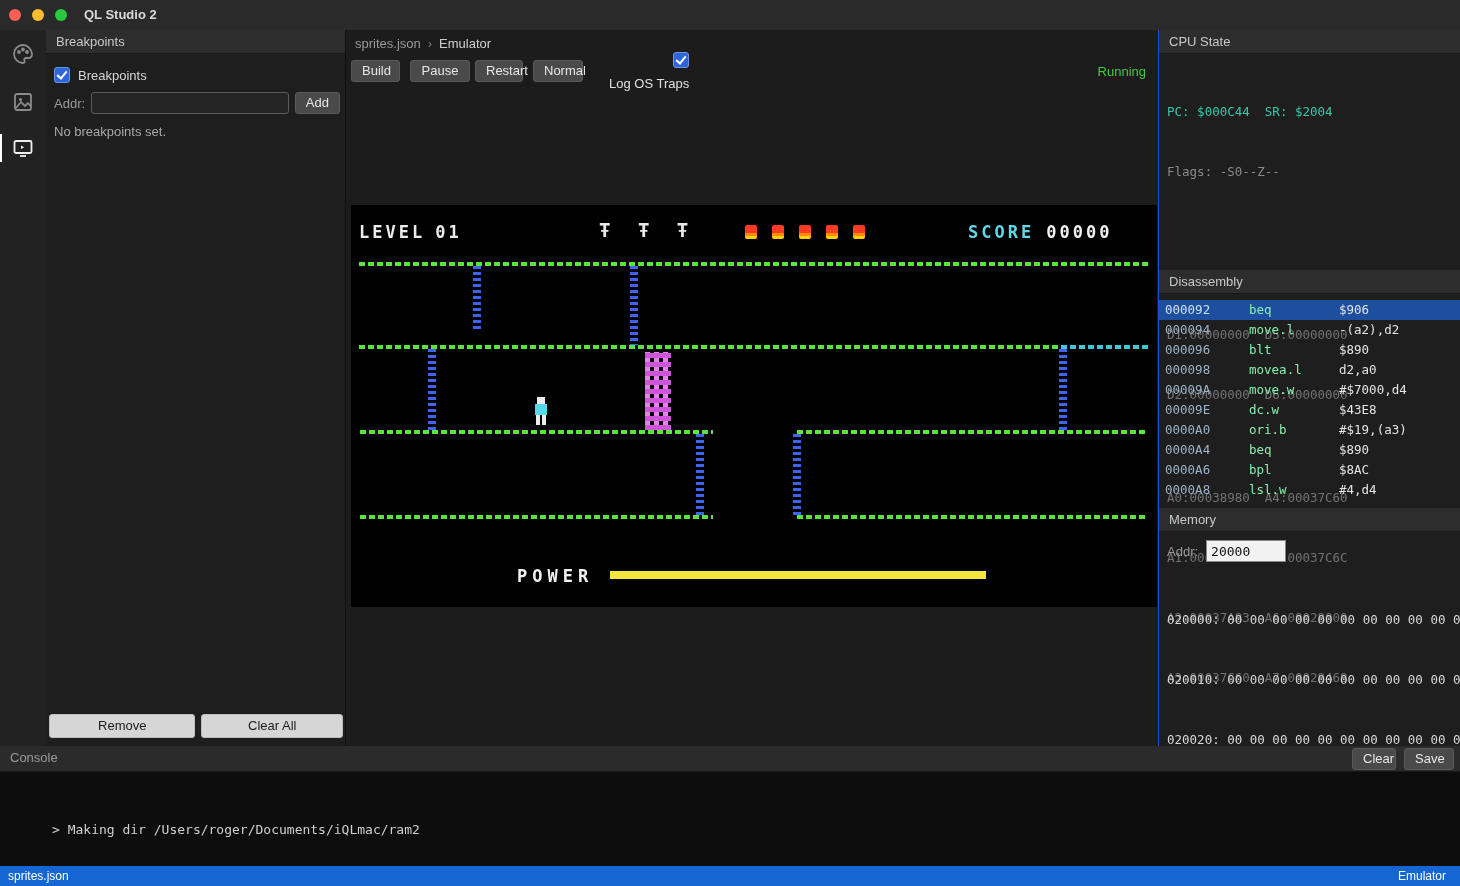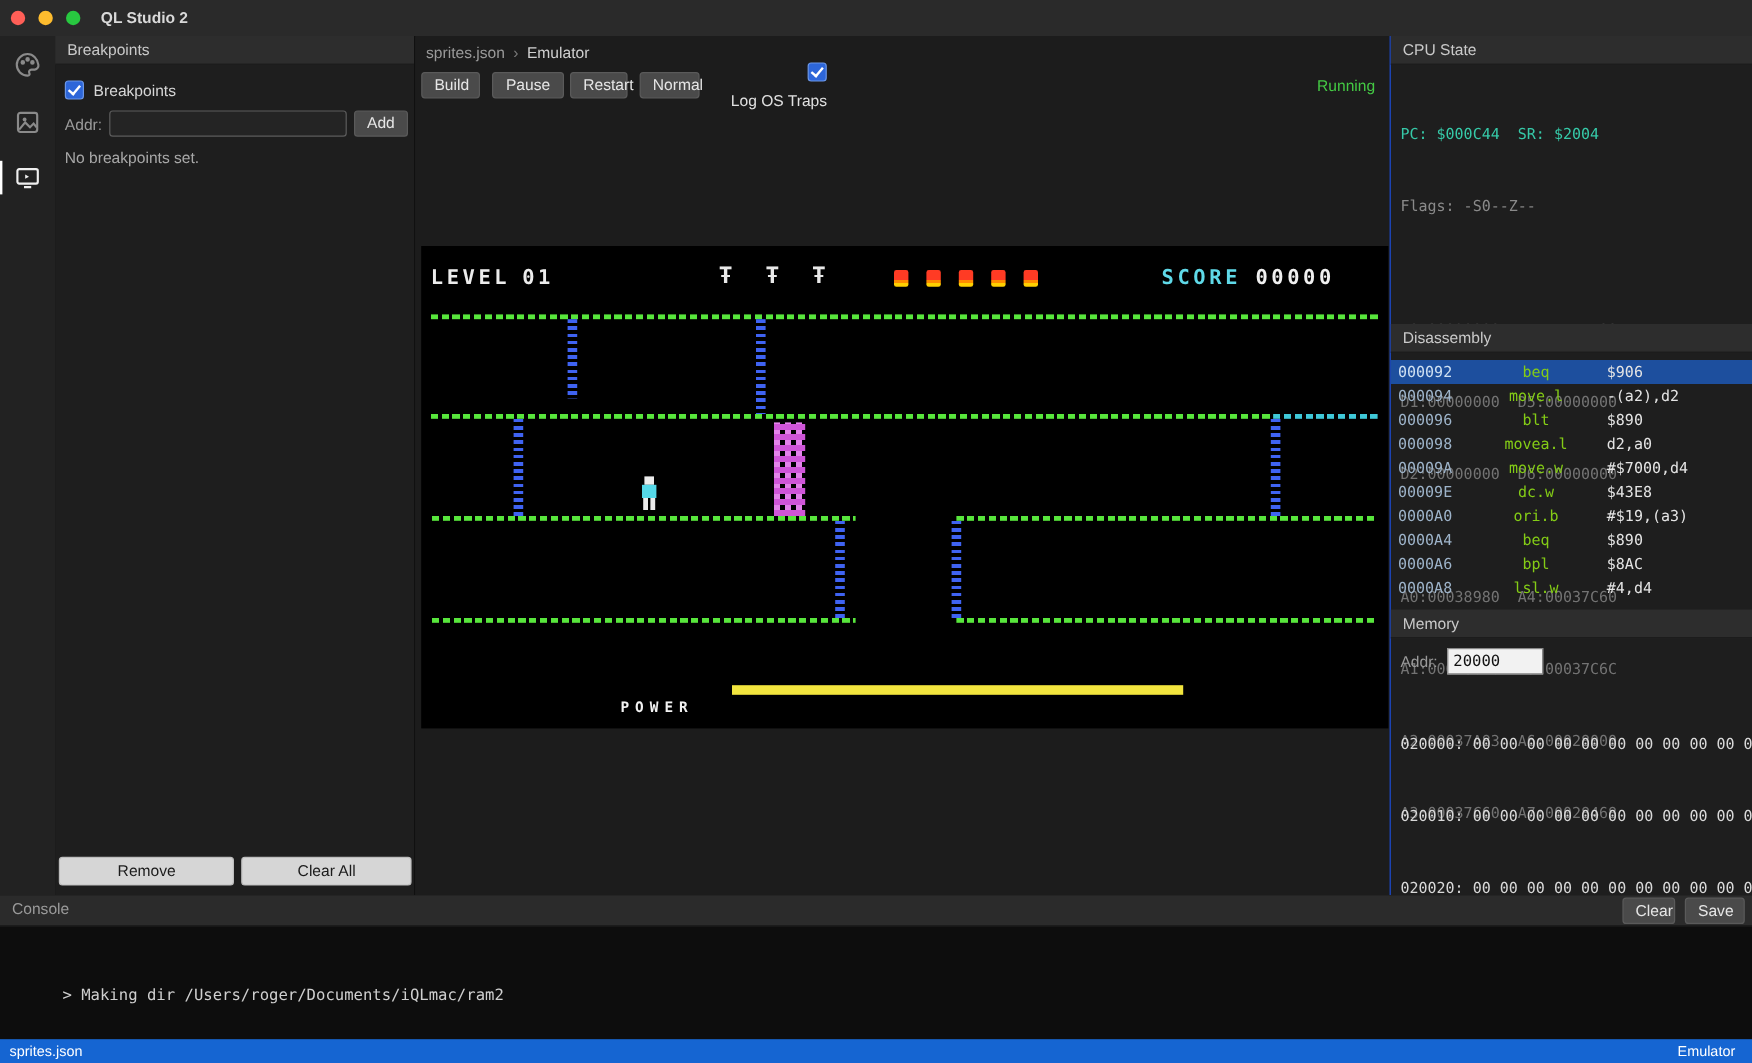--- a/index.html
+++ b/index.html
@@ -91,38 +91,38 @@
   .l5{left:345px;top:229px;height:81px;}
   .l6{left:442px;top:229px;height:81px;}
   .pstack{position:absolute;left:294px;top:147px;width:26px;height:78px;
           background:repeating-linear-gradient(0deg,#cf55d8 0 5px,transparent 5px 9px),
                      repeating-linear-gradient(90deg,#e383ea 0 5px,transparent 5px 9px);}
   .sprite{position:absolute;left:182px;top:192px;width:16px;height:30px;}
   .sprite .head{position:absolute;left:4px;top:0;width:8px;height:7px;background:#ececec;}
   .sprite .body{position:absolute;left:2px;top:7px;width:12px;height:11px;background:#55d8e8;}
   .sprite .leg-l{position:absolute;left:3px;top:18px;width:4px;height:10px;background:#ececec;}
   .sprite .leg-r{position:absolute;left:9px;top:18px;width:4px;height:10px;background:#ececec;}
-  .power-label{position:absolute;left:166px;top:361px;font-weight:bold;font-size:12px;letter-spacing:5px;color:#f2f2f2;margin-top:16px;}
+  .power-label{position:absolute;left:166px;top:361px;font-weight:bold;font-size:17px;letter-spacing:5px;color:#f2f2f2;}
   .power-bar{position:absolute;left:259px;top:366px;width:376px;height:8px;background:#f2e53e;}
 
   
   .right{position:absolute;left:1158px;top:30px;width:311px;height:716px;background:#1e1e1e;border-left:1px solid #1d4ed8;box-sizing:border-box;}
   .cpu-header{position:absolute;left:0;top:0;right:0;}
   .cpu-body{position:absolute;left:8px;top:32px;right:2px;font-size:12.5px;line-height:20px;white-space:pre;overflow:hidden;}
   .cpu-pc{color:#36c9a8;}
   .cpu-flags{color:#8a8a8a;}
   .reg-line{color:#737373;}
   .reg-gap{height:3px;}
   .disasm-header{position:absolute;left:0;top:240px;right:0;}
   .disasm-list{position:absolute;left:0;top:270px;right:0;font-family:"DejaVu Sans Mono",monospace;font-size:12.5px;}
   .disasm-row{height:20px;line-height:20px;display:flex;padding-left:6px;white-space:pre;gap:28px;}
   .disasm-row.sel{background:#1d4f9e;}
   .d-addr{width:56px;color:#9db3c9;}
   .sel .d-addr{color:#cfe0f2;}
-  .d-mn{width:62px;color:#84cc16;text-align:center;}
+  .d-mn{width:62px;color:#86efac;}
   .d-op{color:#e4e4e4;}
   .mem-header{position:absolute;left:0;top:478px;right:0;}
   .mem-addr-row{position:absolute;left:8px;top:510px;display:flex;align-items:center;gap:8px;}
   .mem-addr-label{color:#9a9a9a;}
   .mem-addr-input{width:70px;height:20px;background:#f2f2f2;border:1px solid #888;color:#111;
                   font-family:"DejaVu Sans Mono",monospace;font-size:13px;padding:0 4px;}
   .mem-list{position:absolute;left:8px;top:540px;right:0;font-family:"DejaVu Sans Mono",monospace;
             font-size:12.5px;line-height:20px;color:#d8d8d8;white-space:pre;overflow:hidden;}
 
   

